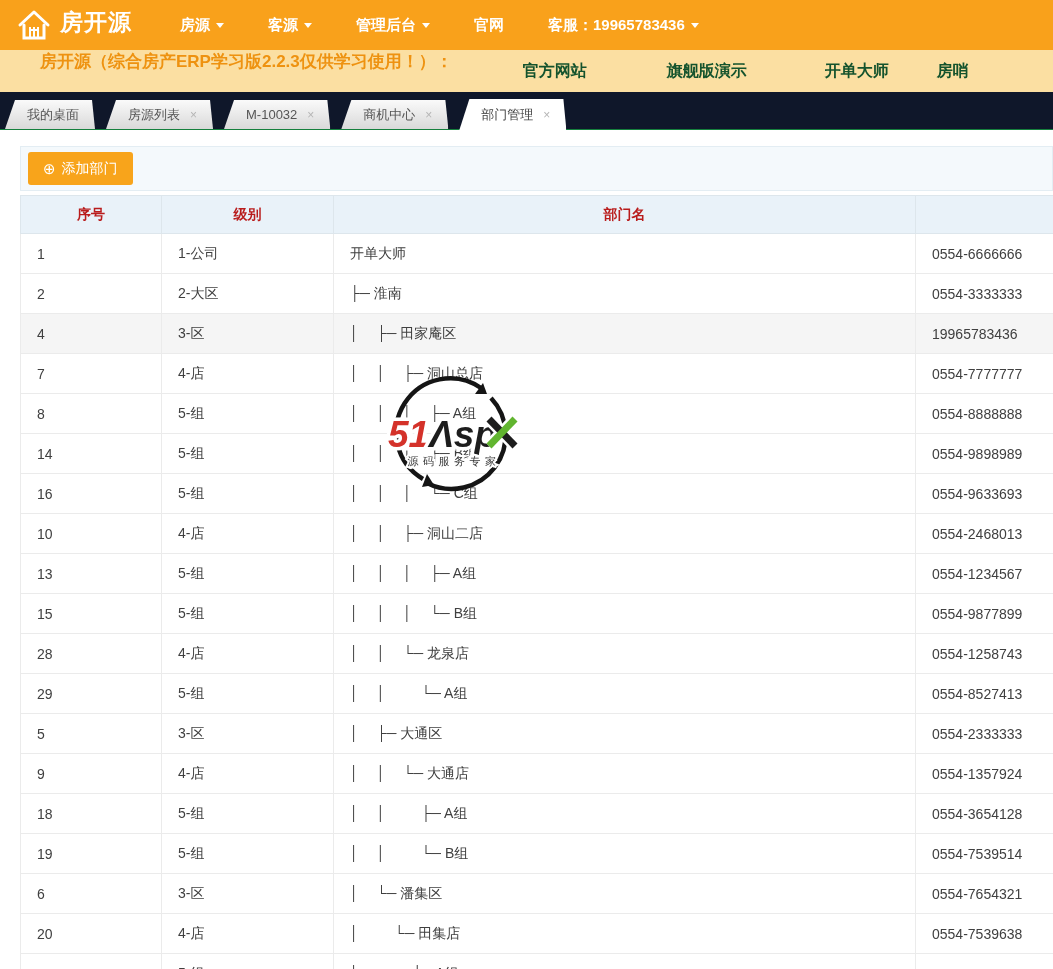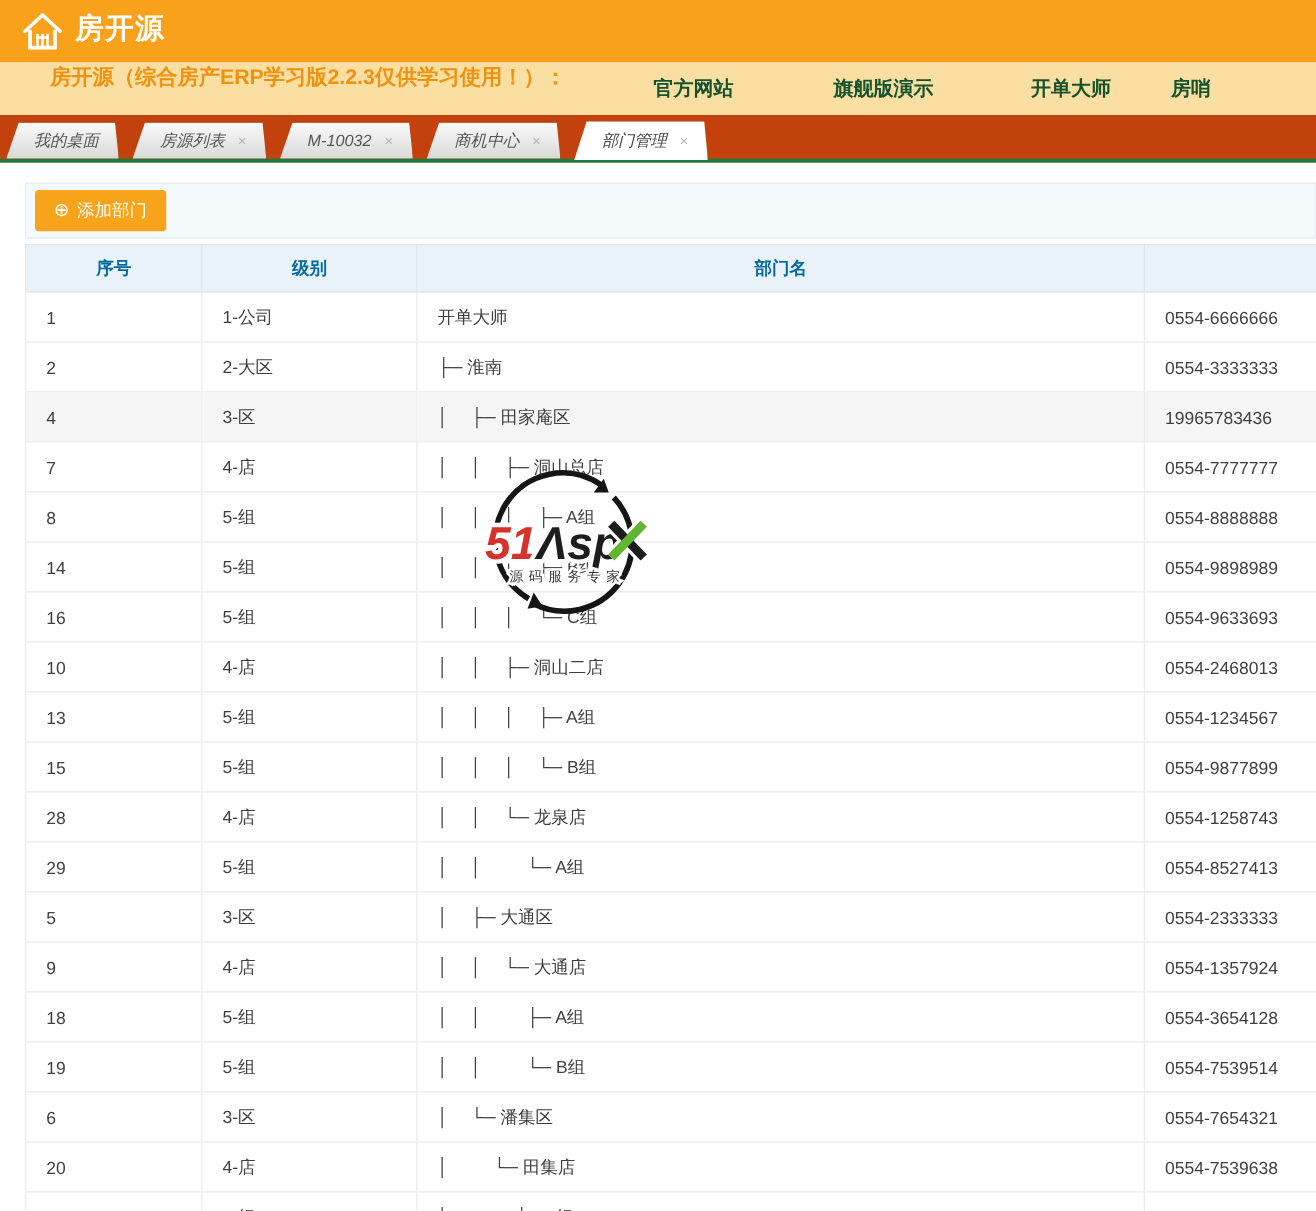--- a/index.html
+++ b/index.html
@@ -18,59 +18,80 @@
   
   .notice{height:42px;background:#FBDFA2;display:flex;padding-left:40px;box-sizing:border-box;}
   .notice-text{color:#EE9210;font-weight:bold;font-size:17px;white-space:nowrap;}
   .notice-links{display:flex;align-items:center;}
   .notice-link{color:#14532d;font-weight:bold;font-size:16px;white-space:nowrap;cursor:pointer;}
   .notice-link:nth-child(1){margin-left:70px;}
   .notice-link:nth-child(2){margin-left:80px;}
   .notice-link:nth-child(3){margin-left:78px;}
   .notice-link:nth-child(4){margin-left:48px;}
   
-  .tabbar{height:38px;background:#c2410c;border-bottom:3px solid #15803d;display:flex;align-items:flex-end;padding-left:5px;box-sizing:border-box;font-style:italic;}
+  .tabbar{height:38px;background:#0f172a;border-bottom:1px solid #15803d;display:flex;align-items:flex-end;padding-left:5px;box-sizing:border-box;}
   .tab{height:29px;line-height:29px;padding:0 16px 0 22px;margin-right:11px;font-size:13px;color:#555;
        display:flex;align-items:center;cursor:pointer;
        clip-path:polygon(10px 0,calc(100% - 3px) 0,100% 100%,0 100%);
        background:linear-gradient(#fafafa,#d9d9d9);
        filter:drop-shadow(0 0 1px #aaa);}
   .tab.active{background:#fff;height:31px;line-height:31px;margin-bottom:-1px;color:#444;filter:drop-shadow(0 0 1px #bbb);justify-content:space-between;}
   .tab .close{margin-left:10px;color:#b5b5b5;font-size:12px;line-height:1;}
   
   .main{padding:16px 0 0 20px;}
   .toolbar{width:1033px;height:45px;background:#F4F9FC;border:1px solid #E3EDF3;box-sizing:border-box;
            display:flex;align-items:center;padding-left:7px;}
   .btn-add{height:33px;padding:0 15px;background:#F8A41B;border:none;border-radius:3px;color:#fff;font-size:14px;
            display:flex;align-items:center;gap:6px;cursor:pointer;font-family:inherit;}
   .btn-add .plus{font-size:15px;font-weight:normal;line-height:1;}
   .table-wrap{margin-top:4px;width:1033px;overflow:hidden;}
   table{width:1130px;border-collapse:collapse;table-layout:fixed;}
   col.c1{width:141px;} col.c2{width:172px;} col.c3{width:582px;} col.c4{width:235px;}
-  th{height:35px;background:#E9F2F9;border:1px solid #DDE6EC;font-size:14px;font-weight:bold;color:#0369a1;text-align:center;}
+  th{height:35px;background:#E9F2F9;border:1px solid #DDE6EC;font-size:14px;font-weight:bold;color:#b91c1c;text-align:center;}
   td{height:39px;border:1px solid #EBEBEB;font-size:14px;color:#404040;padding:0 0 0 16px;background:#fff;white-space:pre;overflow:hidden;}
   tr.hl td{background:#F5F5F5;}
   
   .watermark{position:absolute;left:386px;top:370px;width:140px;height:130px;z-index:5;pointer-events:none;}
 </style>
 </head>
 <body>
 
 <header class="navbar">
   <div class="brand">
     <svg width="36" height="36" viewBox="0 0 36 36">
       <polyline points="4,18 18,5 32,18" fill="none" stroke="#fff" stroke-width="3" stroke-linecap="round" stroke-linejoin="round"></polyline>
       <path d="M8 18 V31 H28 V18" fill="none" stroke="#fff" stroke-width="3" stroke-linecap="round"></path>
       <line x1="14" y1="20" x2="14" y2="31" stroke="#fff" stroke-width="2"></line>
       <line x1="18" y1="20" x2="18" y2="31" stroke="#fff" stroke-width="2"></line>
       <line x1="22" y1="20" x2="22" y2="31" stroke="#fff" stroke-width="2"></line>
       <line x1="13" y1="23" x2="23" y2="23" stroke="#fff" stroke-width="2"></line>
     </svg>
     <span class="brand-title">房开源</span>
   </div>
+  <nav class="nav-menu" id="nav-menu">
+      <div class="nav-item">
+        <span>房源</span>
+        <span class="caret"></span>
+      </div>
+      <div class="nav-item">
+        <span>客源</span>
+        <span class="caret"></span>
+      </div>
+      <div class="nav-item">
+        <span>管理后台</span>
+        <span class="caret"></span>
+      </div>
+      <div class="nav-item">
+        <span>官网</span>
+      </div>
+      <div class="nav-item">
+        <span>客服：19965783436</span>
+        <span class="caret"></span>
+      </div>
+    </nav>
 </header>
 
 <div class="notice">
   <span class="notice-text">房开源（综合房产ERP学习版2.2.3仅供学习使用！）：</span>
   <div class="notice-links" id="notice-links">
       <span class="notice-link">官方网站</span>
       <span class="notice-link">旗舰版演示</span>
       <span class="notice-link">开单大师</span>
       <span class="notice-link">房哨</span>
     </div>

